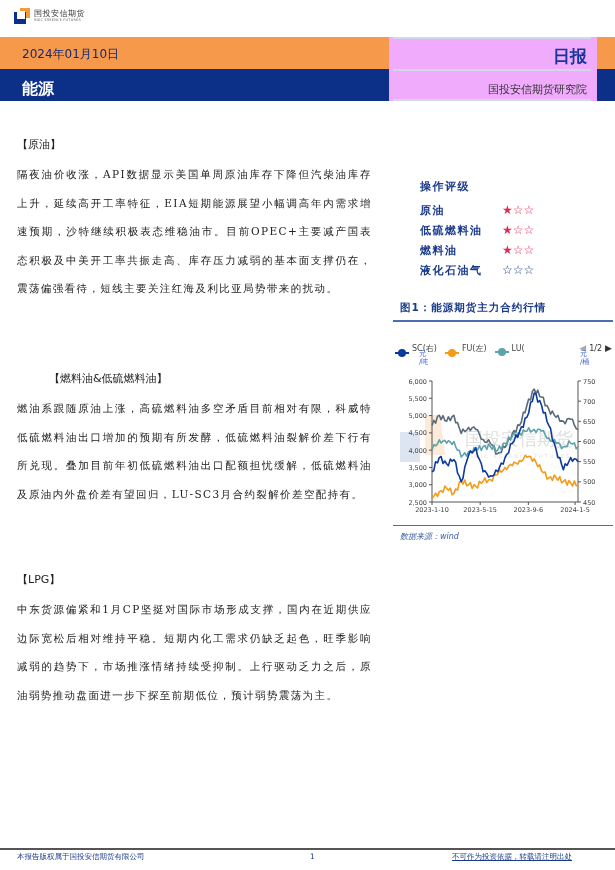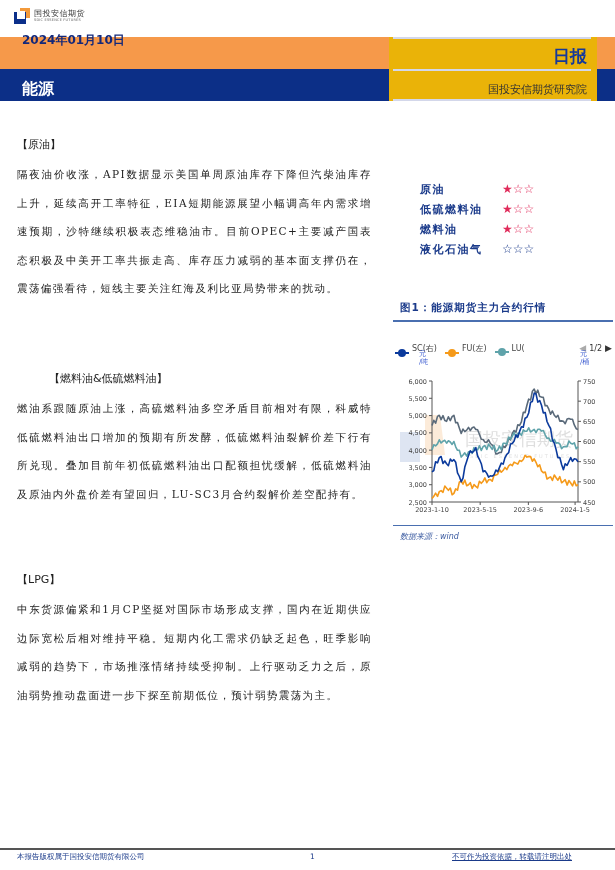--- a/index.html
+++ b/index.html
@@ -9,23 +9,23 @@
   .logo-mark { width: 16px; height: 16px; position: relative; }
   .logo-mark .b { position: absolute; left: 0; bottom: 0; width: 12px; height: 12px; background: #0b2f8a; }
   .logo-mark .o { position: absolute; right: 0; top: 0; width: 10px; height: 10px; background: #f39a3b; }
   .logo-mark .w { position: absolute; left: 3px; top: 3px; width: 8px; height: 8px; background: #fff; }
   .logo-text { display: flex; flex-direction: column; line-height: 1; }
   .logo-cn { font-size: 8px; color: #333; letter-spacing: 0.5px; }
   .logo-en { font-size: 3.5px; color: #666; letter-spacing: 0.2px; margin-top: 1px; }
 
   .band-orange { position: absolute; left: 0; top: 37px; width: 615px; height: 32px; background: #f6994a; }
   .band-navy { position: absolute; left: 0; top: 69px; width: 615px; height: 32px; background: #0c2f87; }
-  .date { position: absolute; left: 22px; top: 32px; font-size: 12px; font-weight: bold; color: #13287a; }
+  .date { position: absolute; left: 22px; top: 46px; font-size: 12px; font-weight: normal; color: #13287a; }
   .sector { position: absolute; left: 22px; top: 79px; font-size: 16px; font-weight: bold; color: #fff; }
-  .title-box { position: absolute; left: 389px; top: 37px; width: 208px; height: 64px; background: #eab308; }
+  .title-box { position: absolute; left: 389px; top: 37px; width: 208px; height: 64px; background: #f0abfc; }
   .title-box .ln { position: absolute; left: 4px; right: 6px; height: 2px; background: #d3d7ea; }
   .report-type { position: absolute; right: 10px; top: 8px; font-size: 17px; font-weight: bold; color: #14389a; }
   .institute { position: absolute; right: 10px; top: 45px; font-size: 11px; color: #333; }
 
   .sec-head { position: absolute; left: 17px; font-size: 11px; color: #222; }
   .para { position: absolute; left: 17px; width: 355px; font-size: 10.5px; line-height: 28.5px; color: #222;
           letter-spacing: 1.4px; text-align: justify; font-family: "DejaVu Serif", serif; }
 
   .rating { position: absolute; left: 420px; top: 179px; width: 170px; }
   .rating-title { font-size: 11px; font-weight: bold; color: #1a3a8a; height: 21px; letter-spacing: 1.5px; }
@@ -83,20 +83,21 @@
 <div class="sec-head" style="top:137px;">【原油】</div>
 <div class="para" style="top:160px;">隔夜油价收涨，API数据显示美国单周原油库存下降但汽柴油库存上升，延续高开工率特征，EIA短期能源展望小幅调高年内需求增速预期，沙特继续积极表态维稳油市。目前OPEC+主要减产国表态积极及中美开工率共振走高、库存压力减弱的基本面支撑仍在，震荡偏强看待，短线主要关注红海及利比亚局势带来的扰动。</div>
 
 <div class="sec-head" style="top:371px;margin-left:32px;">【燃料油&amp;低硫燃料油】</div>
 <div class="para" style="top:394px;">燃油系跟随原油上涨，高硫燃料油多空矛盾目前相对有限，科威特低硫燃料油出口增加的预期有所发酵，低硫燃料油裂解价差下行有所兑现。叠加目前年初低硫燃料油出口配额担忧缓解，低硫燃料油及原油内外盘价差有望回归，LU-SC3月合约裂解价差空配持有。</div>
 
 <div class="sec-head" style="top:572px;">【LPG】</div>
 <div class="para" style="top:595px;">中东货源偏紧和1月CP坚挺对国际市场形成支撑，国内在近期供应边际宽松后相对维持平稳。短期内化工需求仍缺乏起色，旺季影响减弱的趋势下，市场推涨情绪持续受抑制。上行驱动乏力之后，原油弱势推动盘面进一步下探至前期低位，预计弱势震荡为主。</div>
 
 <div class="rating">
+  <div class="rating-title">操作评级</div>
   <div class="rating-row">
     <span class="rating-name">原油</span>
     <span class="stars star-on">★☆☆</span>
   </div>
   <div class="rating-row">
     <span class="rating-name">低硫燃料油</span>
     <span class="stars star-on">★☆☆</span>
   </div>
   <div class="rating-row">
     <span class="rating-name">燃料油</span>

